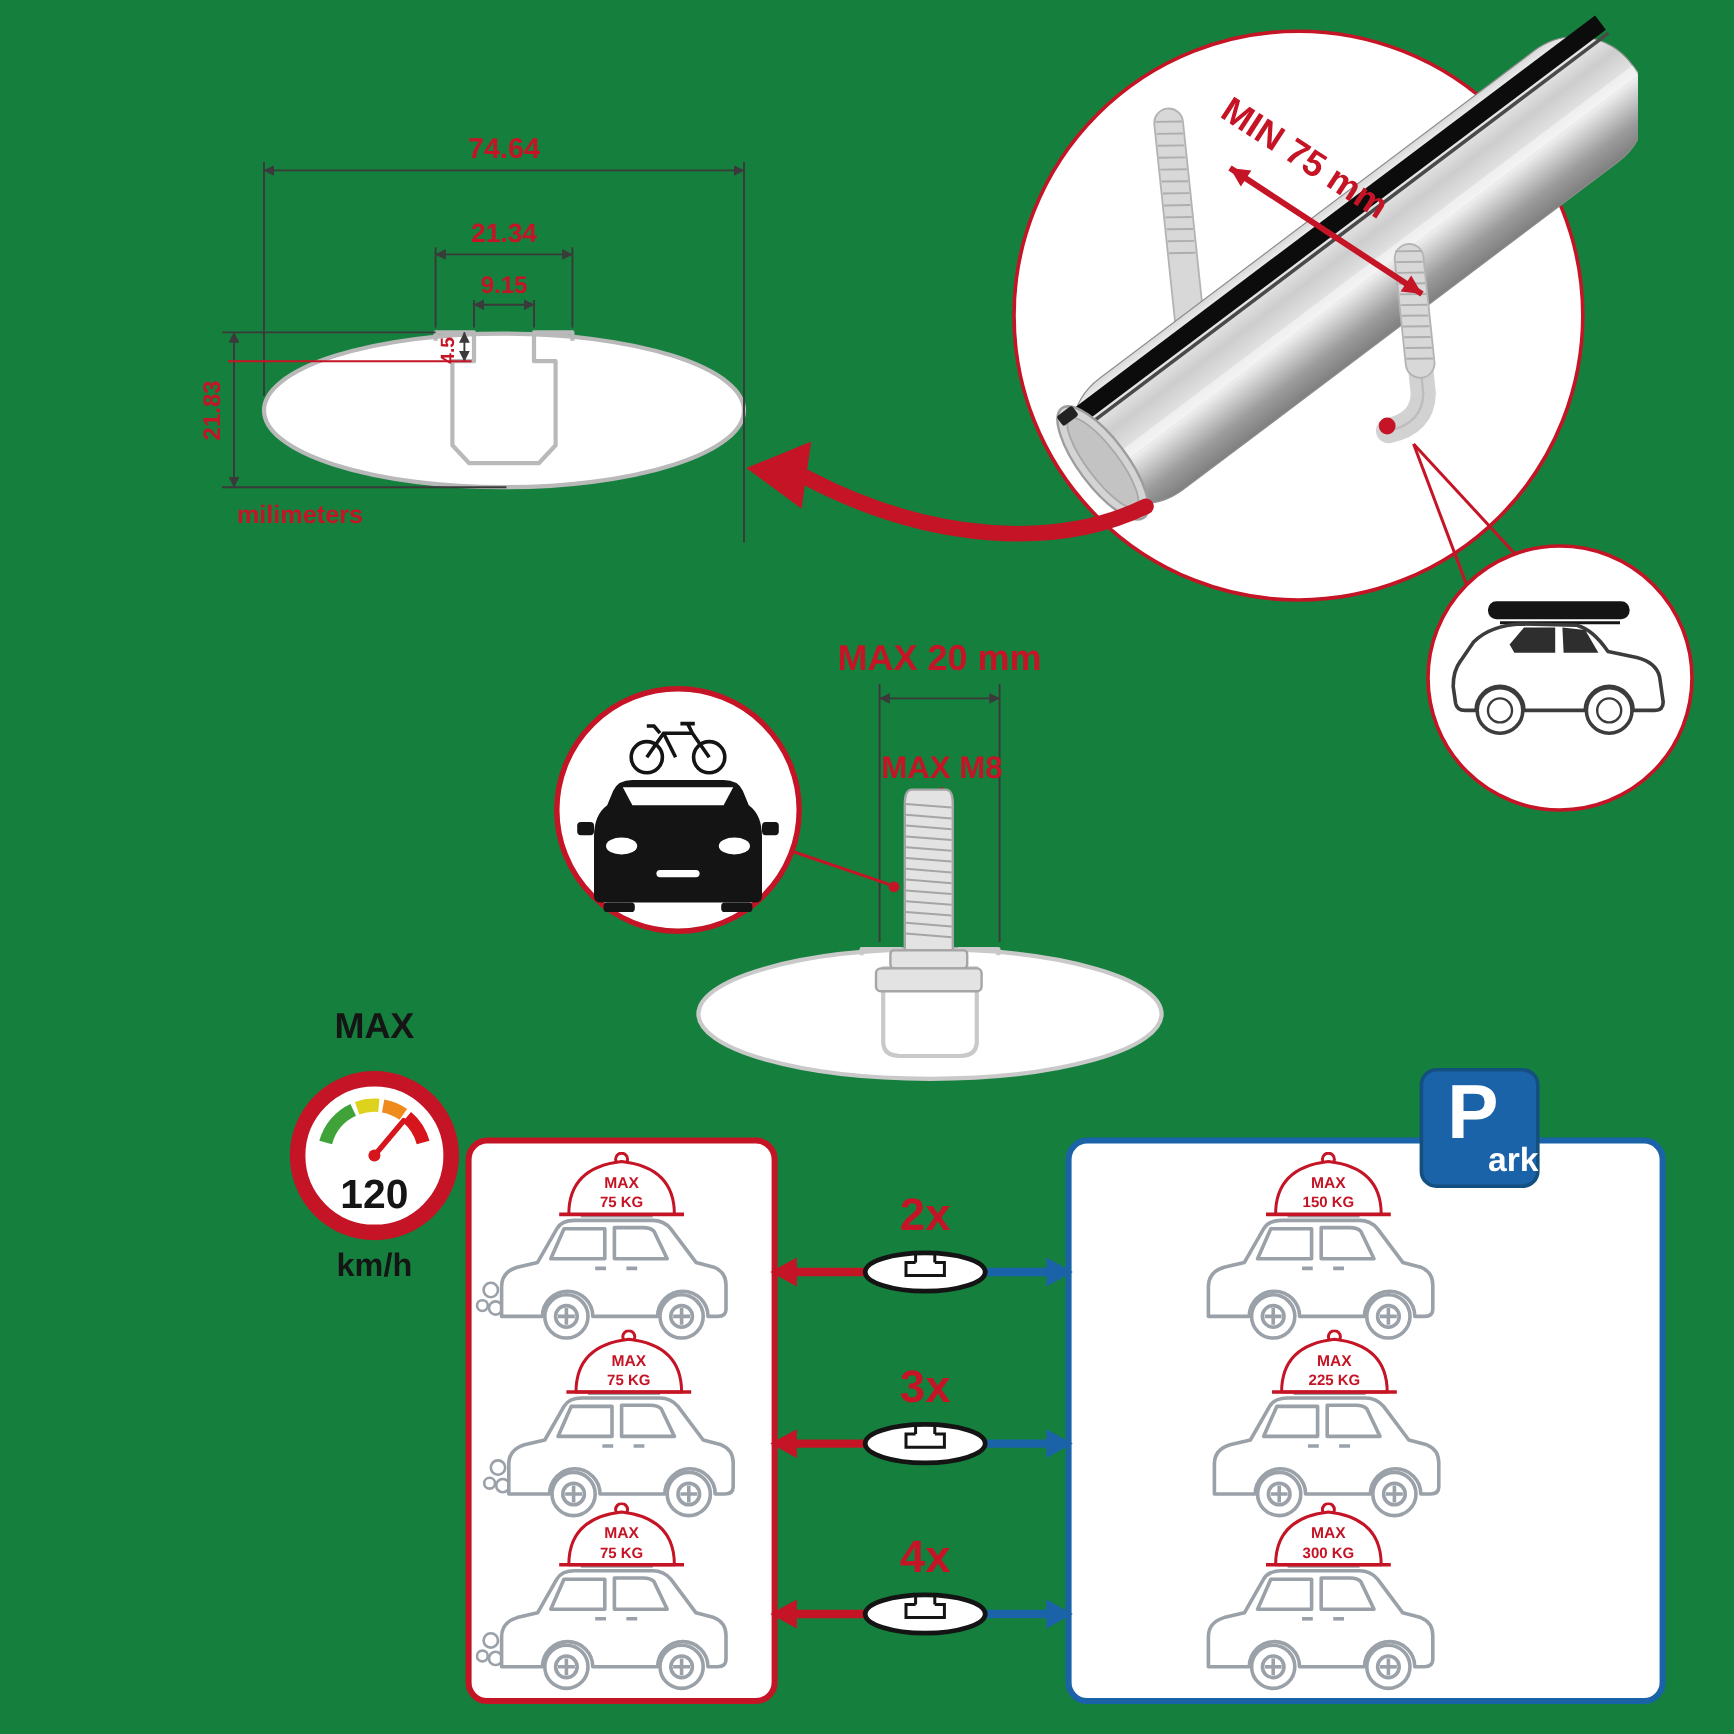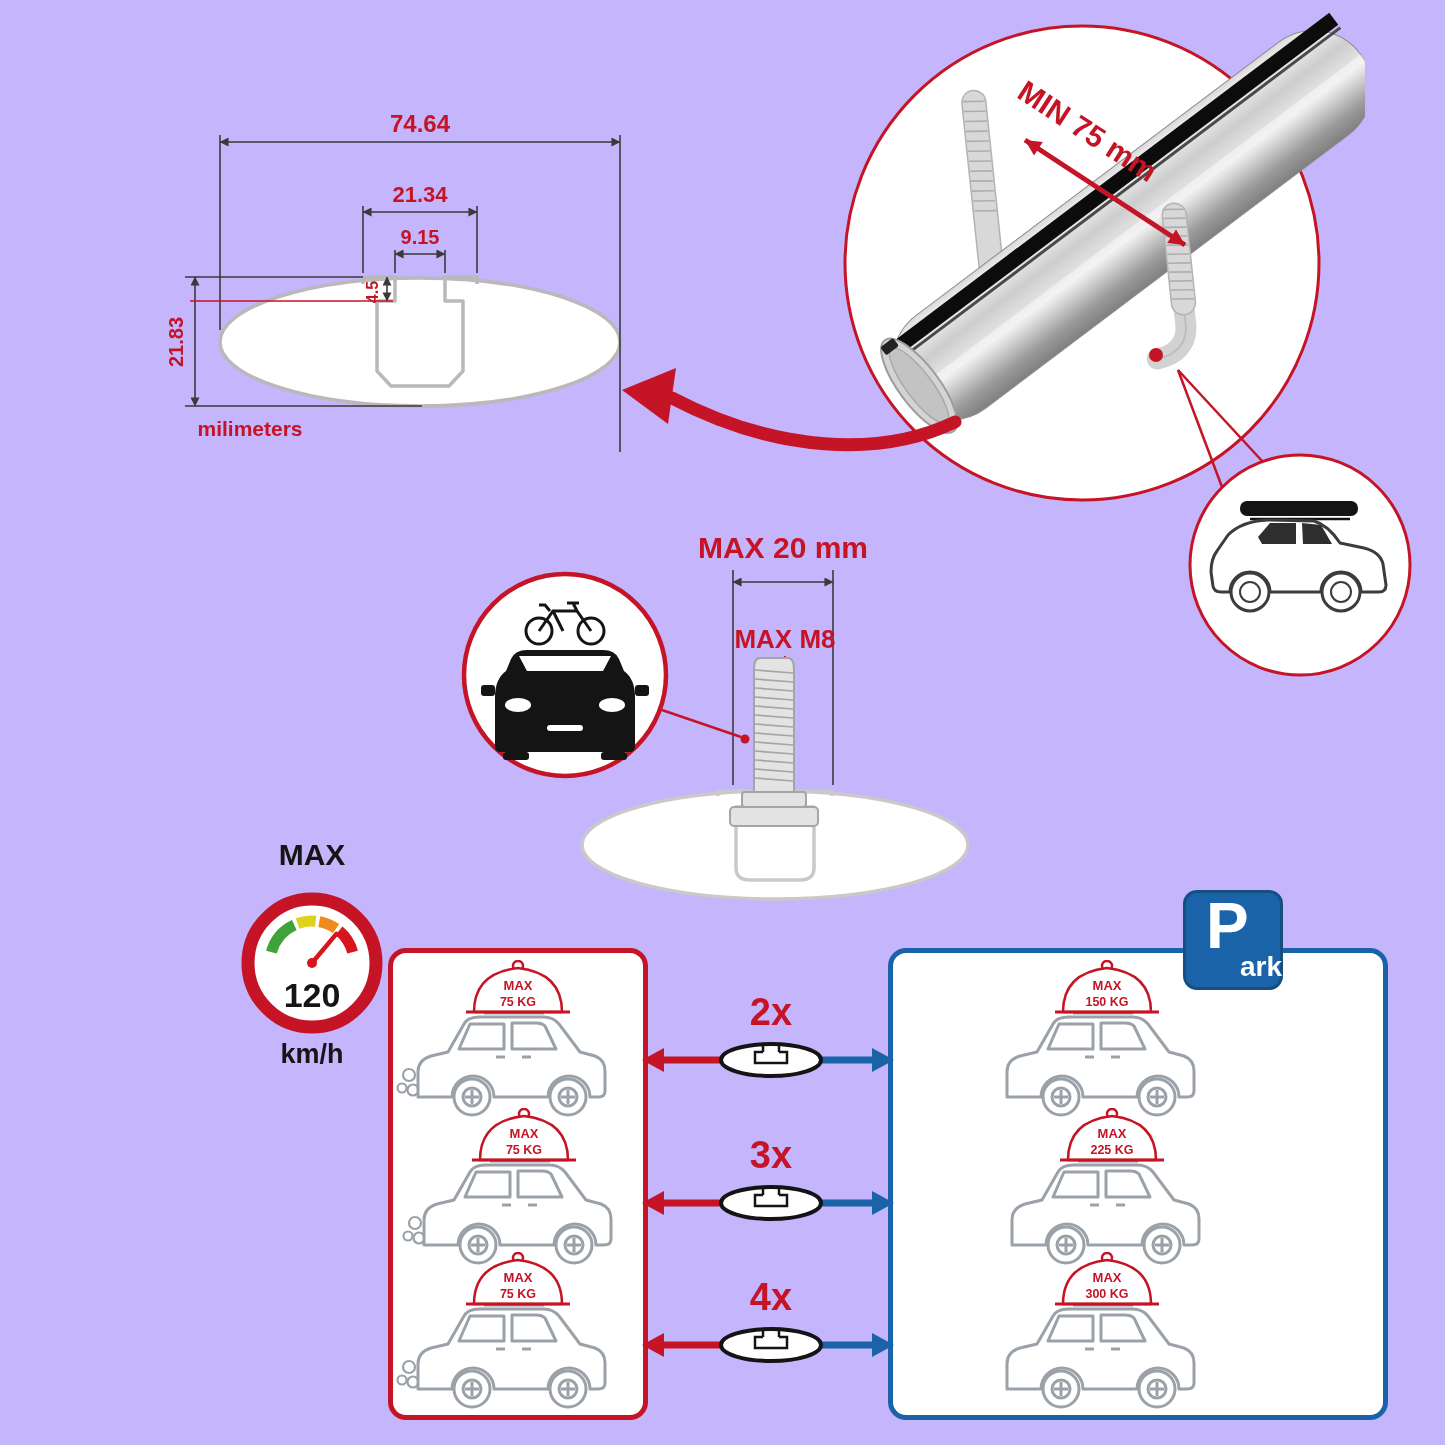--- a/index.html
+++ b/index.html
@@ -1,16 +1,16 @@
 <!DOCTYPE html>
 <html><head>
 <meta charset="utf-8">
 <style>
   body { margin:0; background:#fff; }
-  #canvas { position:relative; width:1445px; height:1445px; background:#c4b5fd; overflow:hidden;
+  #canvas { position:relative; width:1445px; height:1445px; background:#15803d; overflow:hidden;
             font-family:"Liberation Sans", sans-serif; }
   .abs { position:absolute; }
   .panel { position:absolute; box-sizing:border-box; border-radius:18px; background:#fff; }
   .panel.red  { border:5px solid #c41425; }
   .panel.blue { border:5px solid #1b63a8; }
   svg text { font-family:"Liberation Sans", sans-serif; }
   .dim      { fill:#c41425; font-weight:bold; text-anchor:middle; }
   .blacktxt { fill:#151515; font-weight:bold; text-anchor:middle; }
   .topper-t { fill:#c41425; font-weight:bold; text-anchor:middle; font-size:13px; }
   .topper-v { fill:#c41425; font-weight:bold; text-anchor:middle; font-size:12.5px; }

